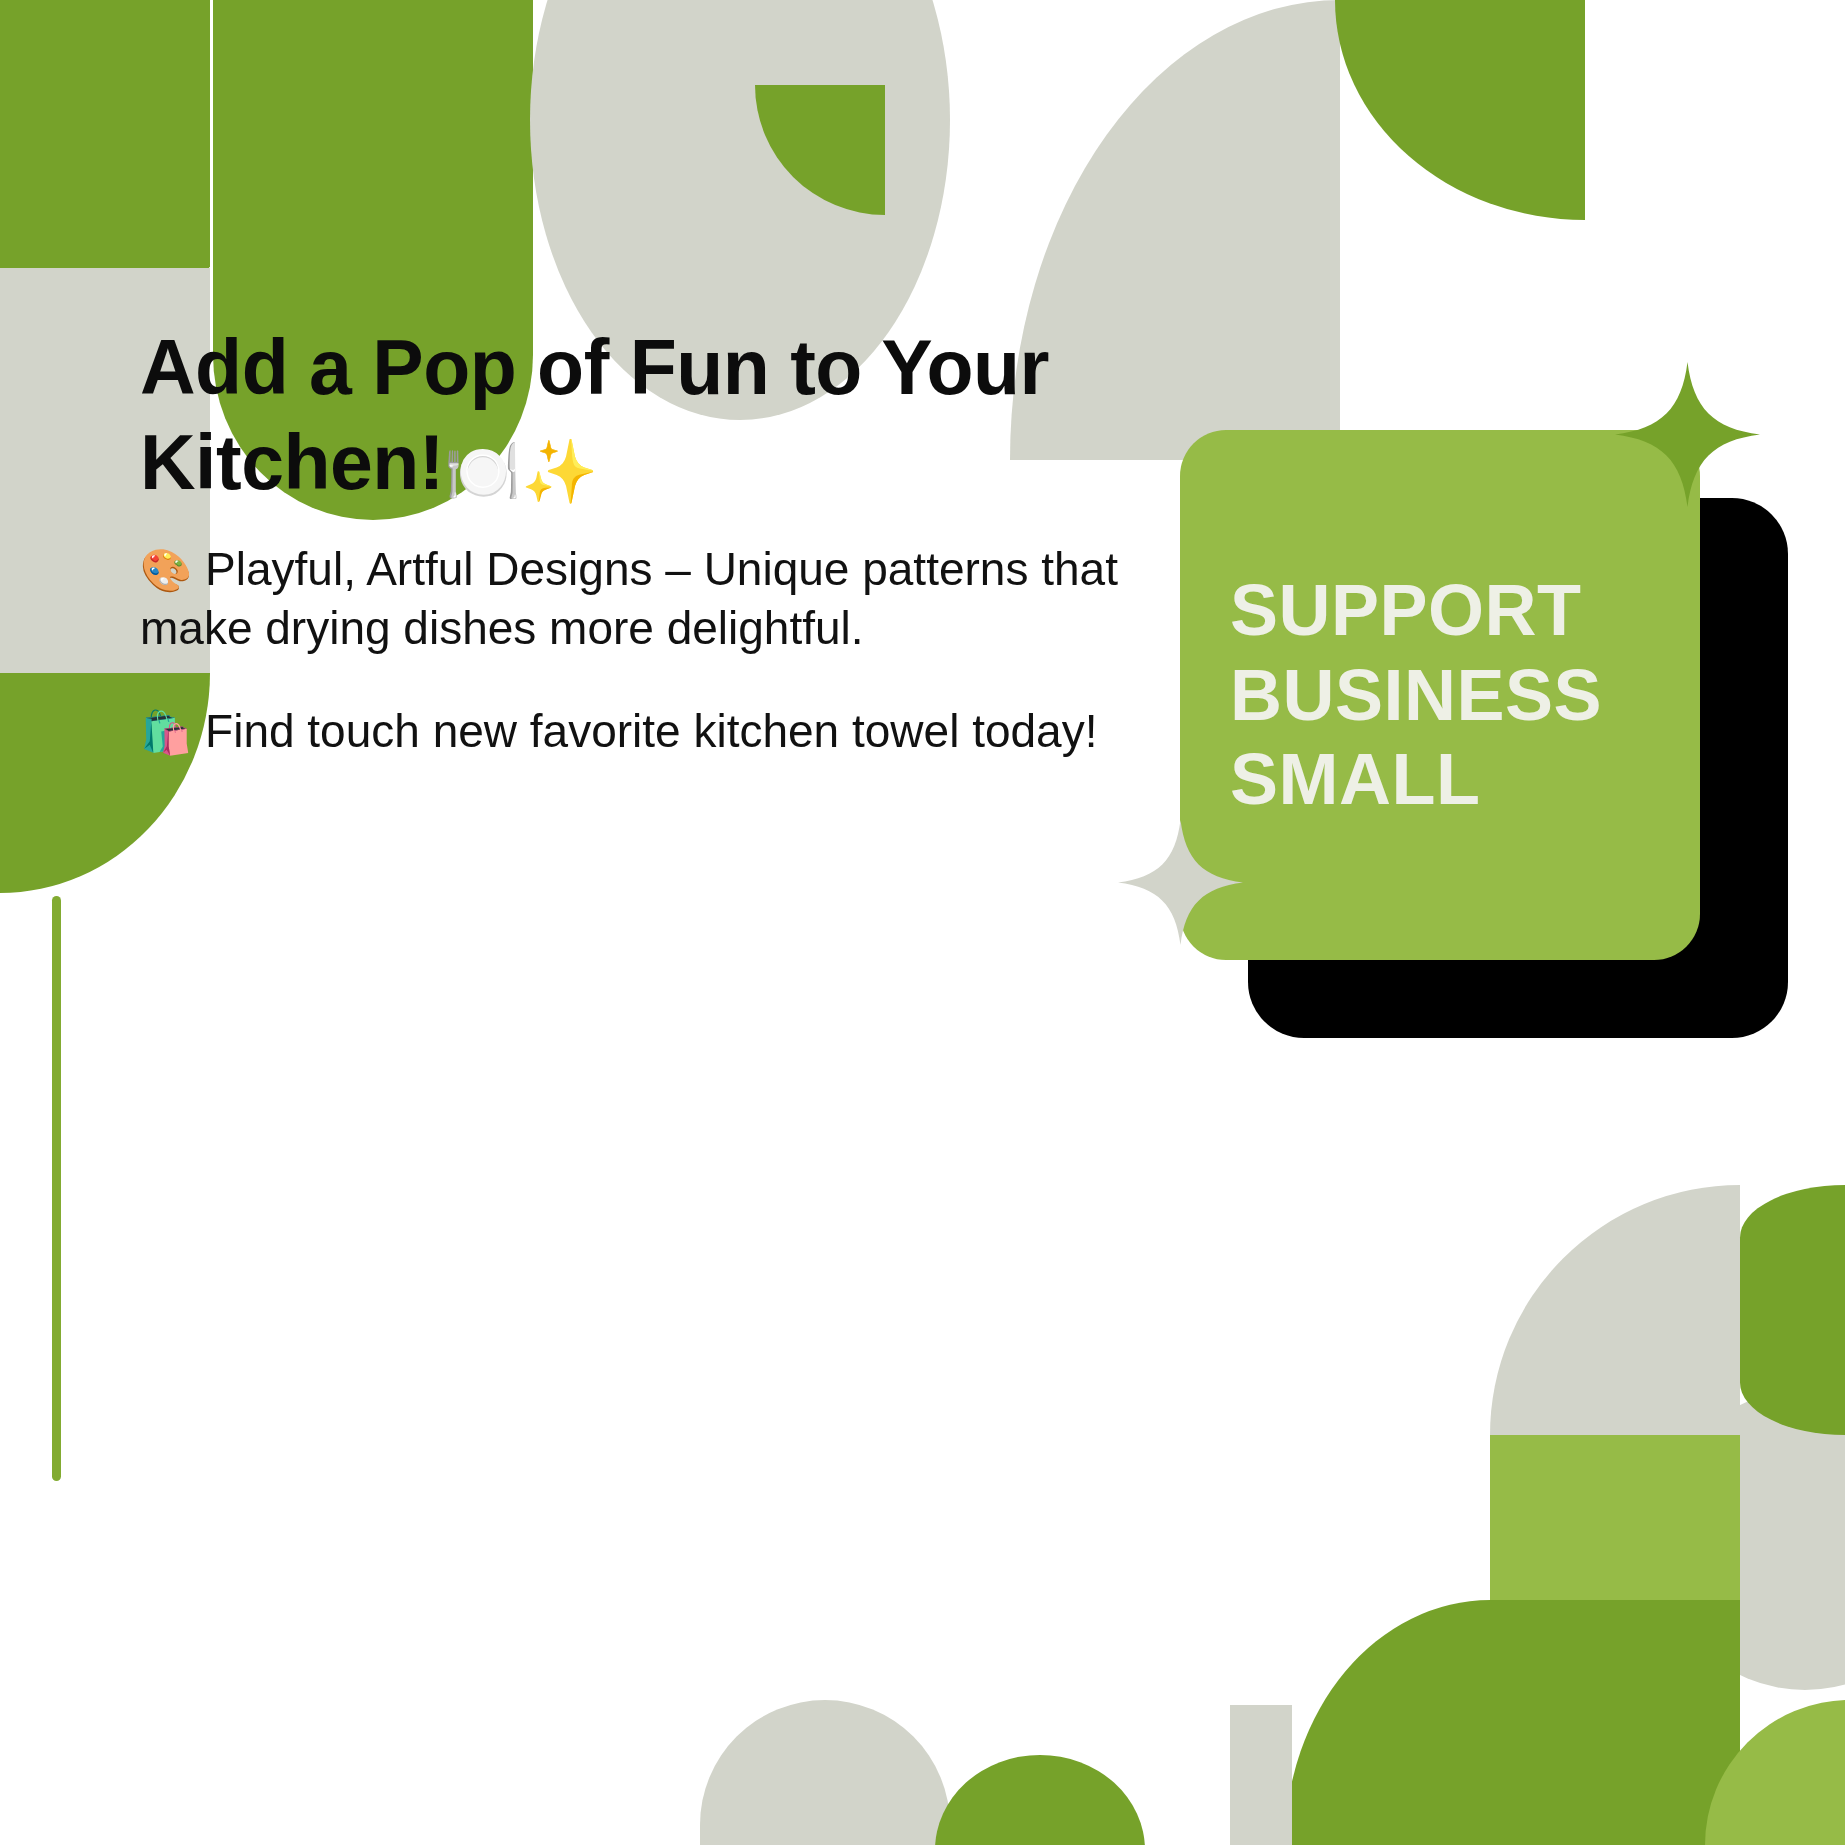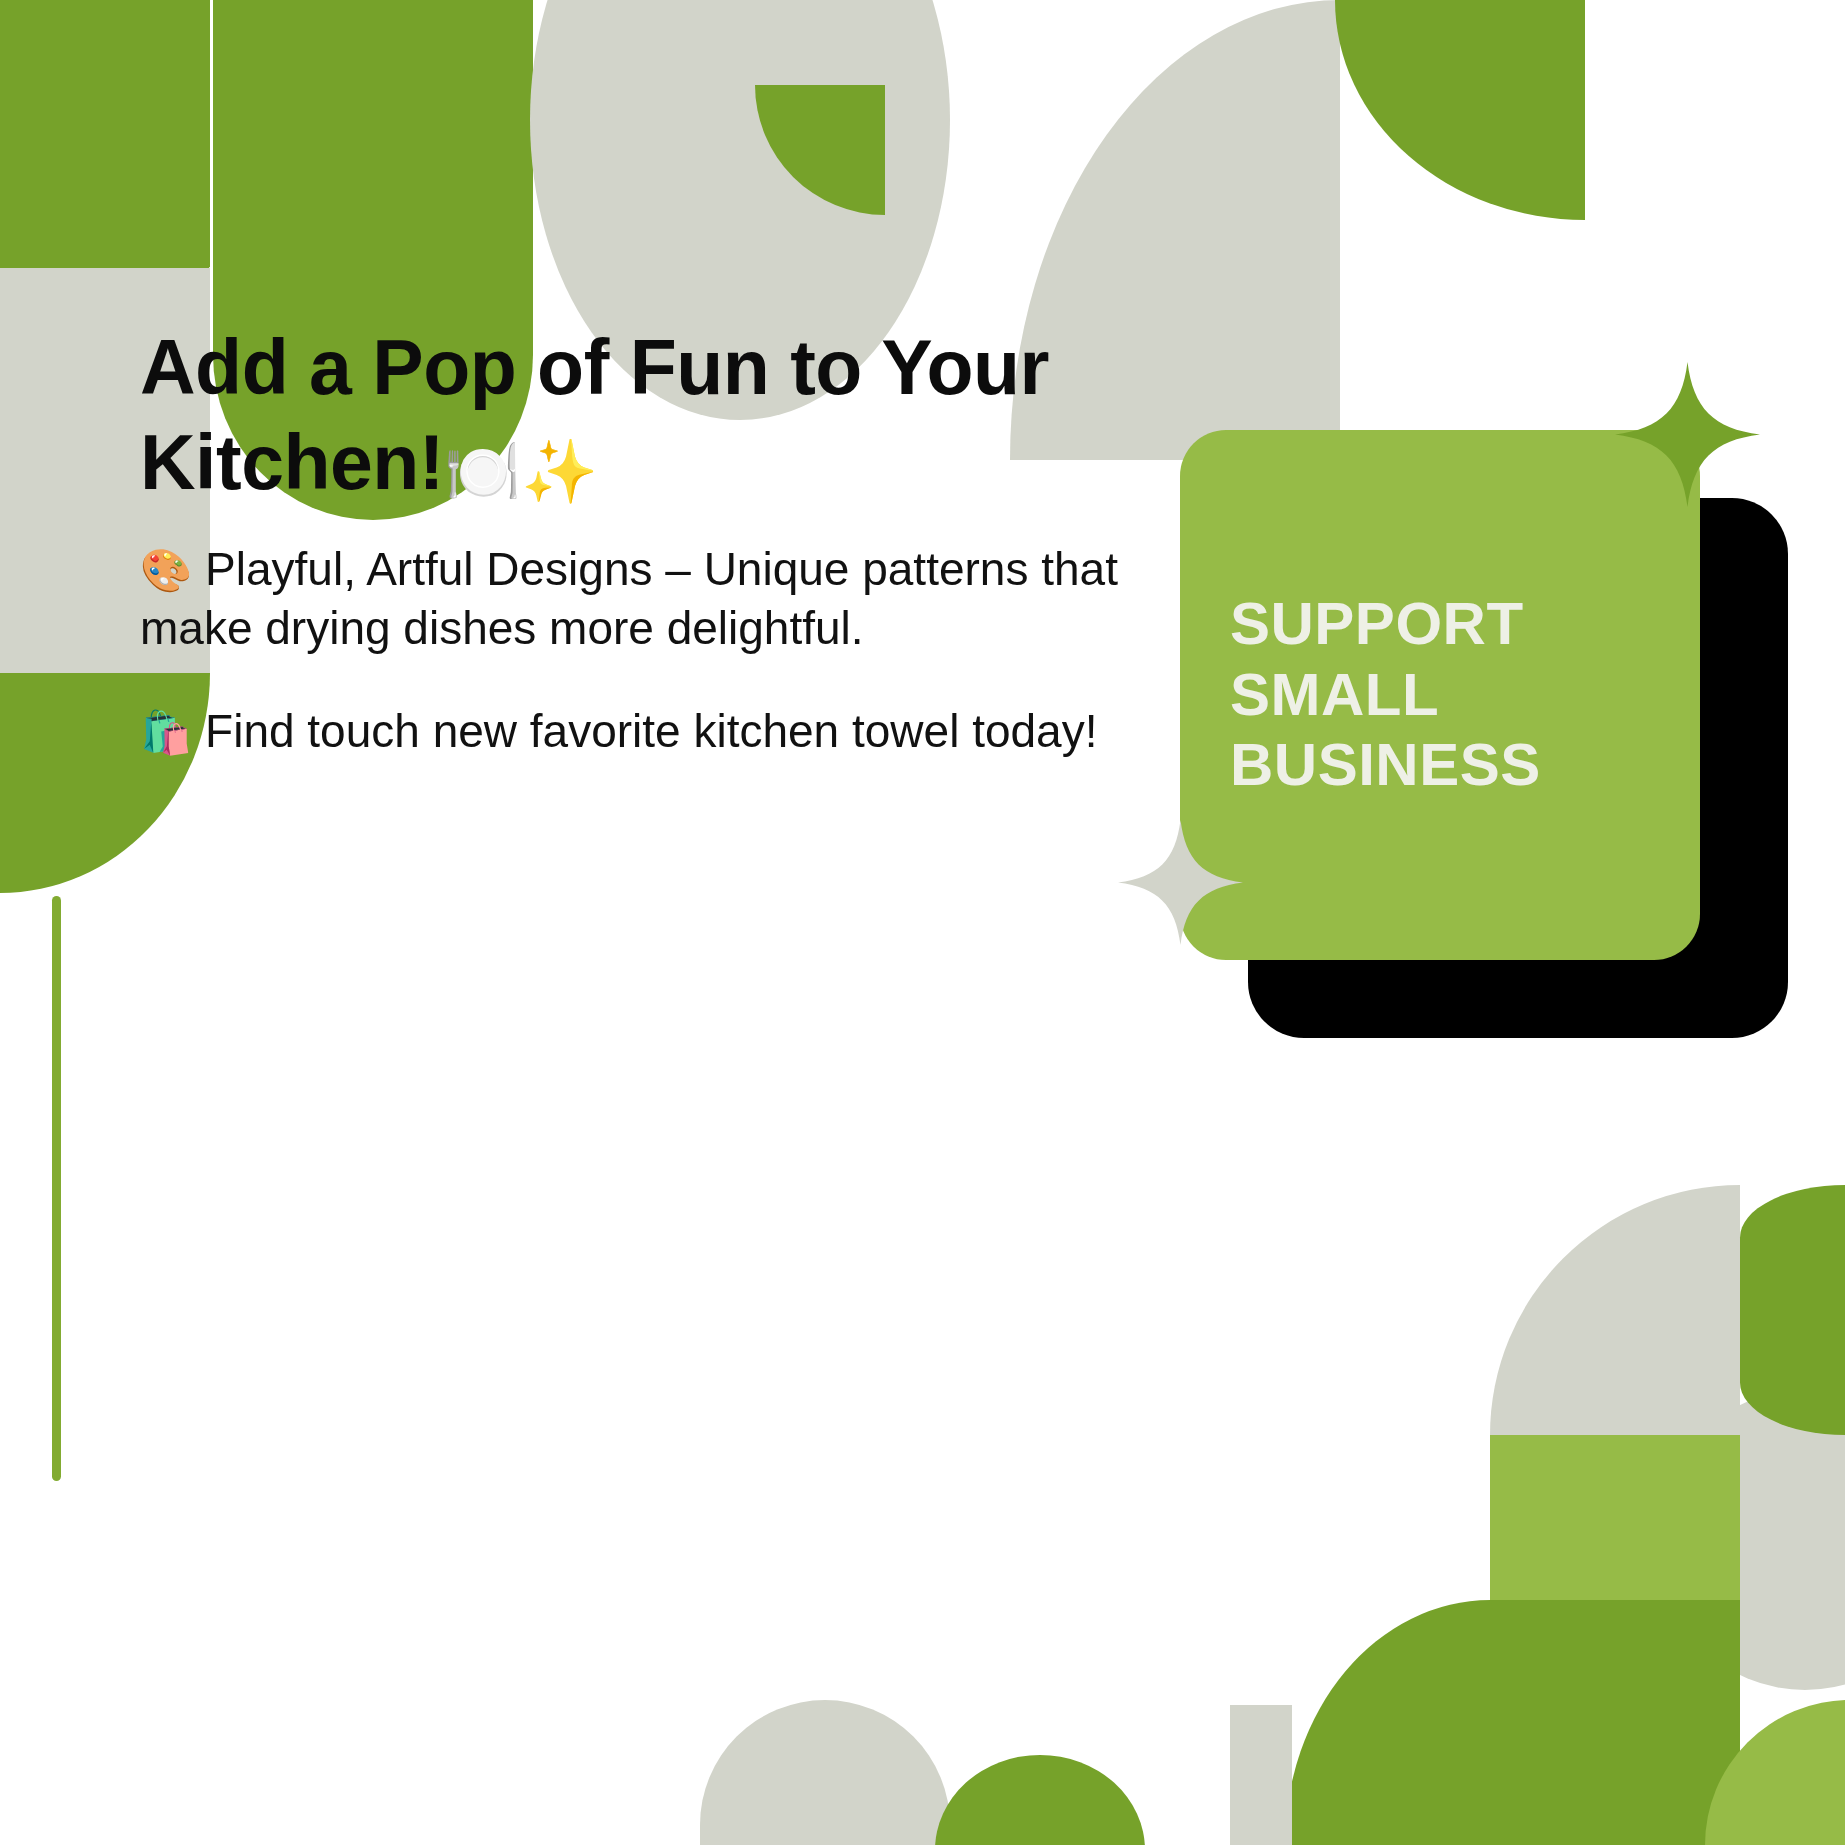--- a/index.html
+++ b/index.html
@@ -77,21 +77,21 @@
   .badge-shadow{
     position:absolute; left:68px; top:68px; width:540px; height:540px;
     background:#000000; border-radius:56px;
   }
   .badge-card{
     position:absolute; left:0px; top:0px; width:520px; height:530px;
     background:#96bb47; border-radius:46px;
     display:flex; align-items:center; justify-content:flex-start;
   }
   .badge-text{
-    color:#eef0e6; font-size:60px; font-weight:bold; line-height:1.18;
+    color:#eef0e6; font-size:72px; font-weight:bold; line-height:1.18;
     letter-spacing:0.5px; padding-left:50px;
   }
   .spark{position:absolute;}
   .spark svg{display:block;}
   .spark-tr{ left:435px; top:-68px; width:145px; height:145px; }
   .spark-bl{ left:-62px; top:390px; width:125px; height:125px; }
 </style>
 </head>
 <body>
 
@@ -129,22 +129,22 @@
     <div class="bullets">
       <p class="bullet"><span class="emo">🎨</span> <span>Playful, Artful Designs – Unique patterns that make drying dishes more delightful.</span></p>
       <p class="bullet"><span class="emo">🛍️</span> <span>Find touch new favorite kitchen towel today!</span></p>
     </div>
 
     <div class="badge-wrap">
       <div class="badge-shadow"></div>
       <div class="badge-card">
         <div class="badge-text">
           <div>SUPPORT</div>
+          <div>BUSINESS</div>
           <div>SMALL</div>
-          <div>BUSINESS</div>
         </div>
       </div>
       <div class="spark spark-tr">
         <svg viewBox="0 0 100 100" width="145" height="145" aria-hidden="true">
           <path d="M50 0 C54 32 68 46 100 50 C68 54 54 68 50 100 C46 68 32 54 0 50 C32 46 46 32 50 0 Z" fill="#76a22a"></path>
         </svg>
       </div>
       <div class="spark spark-bl">
         <svg viewBox="0 0 100 100" width="125" height="125" aria-hidden="true">
           <path d="M50 0 C54 32 68 46 100 50 C68 54 54 68 50 100 C46 68 32 54 0 50 C32 46 46 32 50 0 Z" fill="#d2d4ca"></path>

